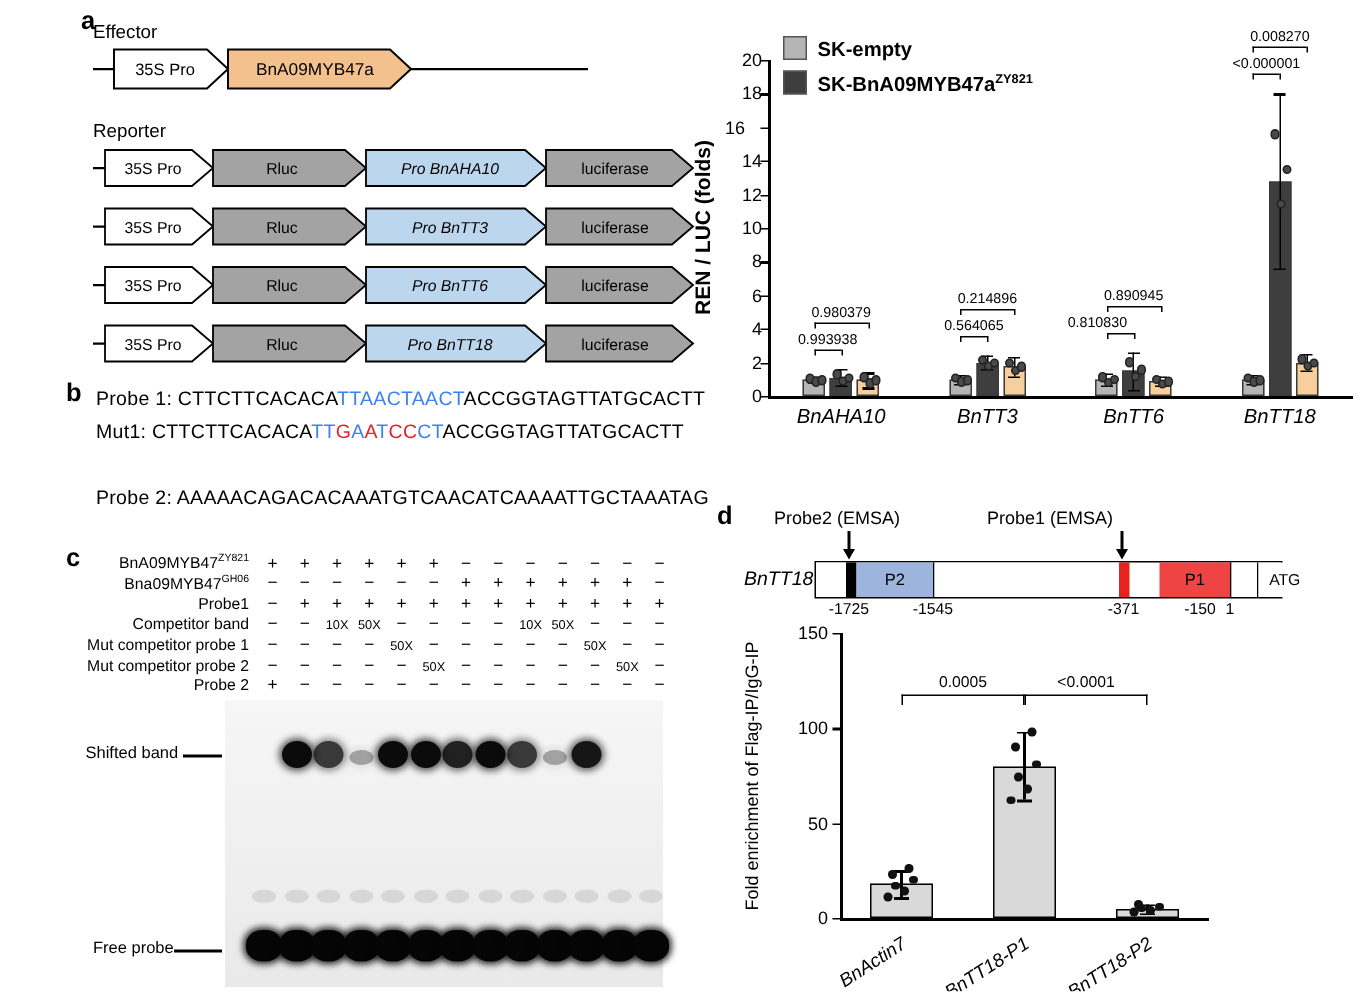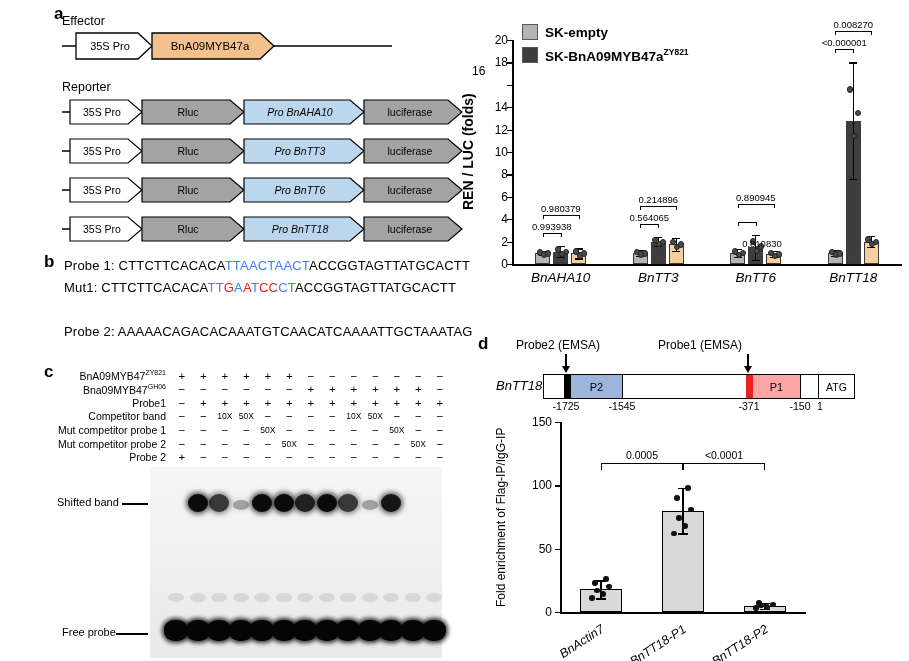--- a/index.html
+++ b/index.html
@@ -105,21 +105,21 @@
       <div style="position: absolute; left: 12px; top: 185.8px; width: 36px; text-align: right; font-size: 12px;">6</div>
       <div style="position: absolute; left: 47px; top: 170.4px; width: 5px; height: 1.3px; background: rgb(0, 0, 0);"></div>
       <div style="position: absolute; left: 12px; top: 163.4px; width: 36px; text-align: right; font-size: 12px;">8</div>
       <div style="position: absolute; left: 47px; top: 148px; width: 5px; height: 1.3px; background: rgb(0, 0, 0);"></div>
       <div style="position: absolute; left: 12px; top: 141px; width: 36px; text-align: right; font-size: 12px;">10</div>
       <div style="position: absolute; left: 47px; top: 125.6px; width: 5px; height: 1.3px; background: rgb(0, 0, 0);"></div>
       <div style="position: absolute; left: 12px; top: 118.6px; width: 36px; text-align: right; font-size: 12px;">12</div>
       <div style="position: absolute; left: 47px; top: 103.2px; width: 5px; height: 1.3px; background: rgb(0, 0, 0);"></div>
       <div style="position: absolute; left: 12px; top: 96.2px; width: 36px; text-align: right; font-size: 12px;">14</div>
       <div style="position: absolute; left: 47px; top: 80.8px; width: 5px; height: 1.3px; background: rgb(0, 0, 0);"></div>
-      <div style="position: absolute; left: 12px; top: 60px; width: 36px; text-align: left; font-size: 12px;">16</div>
+      <div style="position: absolute; left: 12px; top: 74px; width: 36px; text-align: center; font-size: 12px;">16</div>
       <div style="position: absolute; left: 47px; top: 58.4px; width: 5px; height: 1.3px; background: rgb(0, 0, 0);"></div>
       <div style="position: absolute; left: 12px; top: 51.4px; width: 36px; text-align: right; font-size: 12px;">18</div>
       <div style="position: absolute; left: 47px; top: 36px; width: 5px; height: 1.3px; background: rgb(0, 0, 0);"></div>
       <div style="position: absolute; left: 12px; top: 29px; width: 36px; text-align: right; font-size: 12px;">20</div>
       <div style="position: absolute; left: 0px; top: 36px; height: 224px; width: 18px; font-size: 14px; font-weight: bold; text-align: center; writing-mode: vertical-rl; transform: rotate(180deg);">REN / LUC (folds)</div>
       <div style="position: absolute; left: 75.25px; top: 248.8px; width: 15px; height: 11.2px; background: rgb(181, 181, 181); border: 1px solid rgb(58, 58, 58); box-sizing: border-box;"></div>
       <div style="position: absolute; left: 82.15px; top: 246.56px; width: 1.2px; height: 4.48px; background: rgb(0, 0, 0);"></div>
       <div style="position: absolute; left: 78.75px; top: 246.56px; width: 8px; height: 1.2px; background: rgb(0, 0, 0);"></div>
       <div style="position: absolute; left: 78.75px; top: 251.04px; width: 8px; height: 1.2px; background: rgb(0, 0, 0);"></div>
       <div style="position: absolute; left: 76.55px; top: 245.368px; width: 4.4px; height: 4.4px; border-radius: 50%; background: rgb(74, 74, 74); border: 0.5px solid rgb(34, 34, 34);"></div>
@@ -218,21 +218,21 @@
       <div style="position: absolute; left: 180.25px; top: 220.12px; width: 1px; height: 4px; background: rgb(0, 0, 0);"></div>
       <div style="position: absolute; left: 198.25px; top: 220.12px; width: 1px; height: 4px; background: rgb(0, 0, 0);"></div>
       <div style="position: absolute; left: 154.25px; top: 208.12px; width: 70px; text-align: center; font-size: 9.5px;">0.564065</div>
       <div style="position: absolute; left: 180.25px; top: 202.12px; width: 36px; height: 1px; background: rgb(0, 0, 0);"></div>
       <div style="position: absolute; left: 180.25px; top: 202.12px; width: 1px; height: 4px; background: rgb(0, 0, 0);"></div>
       <div style="position: absolute; left: 216.25px; top: 202.12px; width: 1px; height: 4px; background: rgb(0, 0, 0);"></div>
       <div style="position: absolute; left: 163.25px; top: 190.12px; width: 70px; text-align: center; font-size: 9.5px;">0.214896</div>
       <div style="position: absolute; left: 277.75px; top: 217.88px; width: 18px; height: 1px; background: rgb(0, 0, 0);"></div>
       <div style="position: absolute; left: 277.75px; top: 217.88px; width: 1px; height: 4px; background: rgb(0, 0, 0);"></div>
       <div style="position: absolute; left: 295.75px; top: 217.88px; width: 1px; height: 4px; background: rgb(0, 0, 0);"></div>
-      <div style="position: absolute; left: 251.75px; top: 205.88px; width: 70px; text-align: right; font-size: 9.5px; margin-top: 28px;">0.810830</div>
+      <div style="position: absolute; left: 251.75px; top: 205.88px; width: 70px; text-align: left; font-size: 9.5px;">0.810830</div>
       <div style="position: absolute; left: 277.75px; top: 199.88px; width: 36px; height: 1px; background: rgb(0, 0, 0);"></div>
       <div style="position: absolute; left: 277.75px; top: 199.88px; width: 1px; height: 4px; background: rgb(0, 0, 0);"></div>
       <div style="position: absolute; left: 313.75px; top: 199.88px; width: 1px; height: 4px; background: rgb(0, 0, 0);"></div>
       <div style="position: absolute; left: 260.75px; top: 187.88px; width: 70px; text-align: center; font-size: 9.5px;">0.890945</div>
       <div style="position: absolute; left: 375.25px; top: 45.4px; width: 18px; height: 1px; background: rgb(0, 0, 0);"></div>
       <div style="position: absolute; left: 375.25px; top: 45.4px; width: 1px; height: 4px; background: rgb(0, 0, 0);"></div>
       <div style="position: absolute; left: 393.25px; top: 45.4px; width: 1px; height: 4px; background: rgb(0, 0, 0);"></div>
       <div style="position: absolute; left: 349.25px; top: 33.4px; width: 70px; text-align: center; font-size: 9.5px;">&lt;0.000001</div>
       <div style="position: absolute; left: 375.25px; top: 27.4px; width: 36px; height: 1px; background: rgb(0, 0, 0);"></div>
       <div style="position: absolute; left: 375.25px; top: 27.4px; width: 1px; height: 4px; background: rgb(0, 0, 0);"></div>
@@ -421,21 +421,21 @@
     <div class="down-arrow-head" style="left:73.7px;top:28px;"></div>
     <div class="down-arrow-stem" style="left:259.4px;top:16px;height:12px;"></div>
     <div class="down-arrow-head" style="left:255.7px;top:28px;"></div>
     <div class="txt" style="left:8px;top:40px;font-size:13px;font-style:italic;">BnTT18</div>
     <div class="abs" style="left:55px;top:36px;width:310px;height:23px;border:1.2px solid #000;display:flex;">
       <div class="seg" style="width:20px;background:#fff;"></div>
       <div class="seg" style="width:7px;background:#000;"></div>
       <div class="seg" style="width:52px;background:#9db4dd;border-right:1px solid #000;">P2</div>
       <div class="seg" style="width:123px;background:#fff;"></div>
       <div class="seg" style="width:7px;background:#e8231f;"></div>
-      <div class="seg" style="width:48px;background:#fca5a5;border-right:1px solid #000;">P1</div>
+      <div class="seg" style="width:48px;background:#ef4444;border-right:1px solid #000;margin-left:20px;">P1</div>
       <div class="seg" style="width:18px;background:#fff;border-right:1px solid #000;"></div>
       <div class="seg" style="width:35px;background:#fff;font-size:10.5px;">ATG</div>
     </div>
     <div class="txt" style="left:58px;top:62px;width:40px;text-align:center;font-size:10.5px;">-1725</div>
     <div class="txt" style="left:114px;top:62px;width:40px;text-align:center;font-size:10.5px;">-1545</div>
     <div class="txt" style="left:241px;top:62px;width:40px;text-align:center;font-size:10.5px;">-371</div>
     <div class="txt" style="left:292px;top:62px;width:40px;text-align:center;font-size:10.5px;">-150</div>
     <div class="txt" style="left:322px;top:62px;width:20px;text-align:center;font-size:10.5px;">1</div>
   </div>
 

